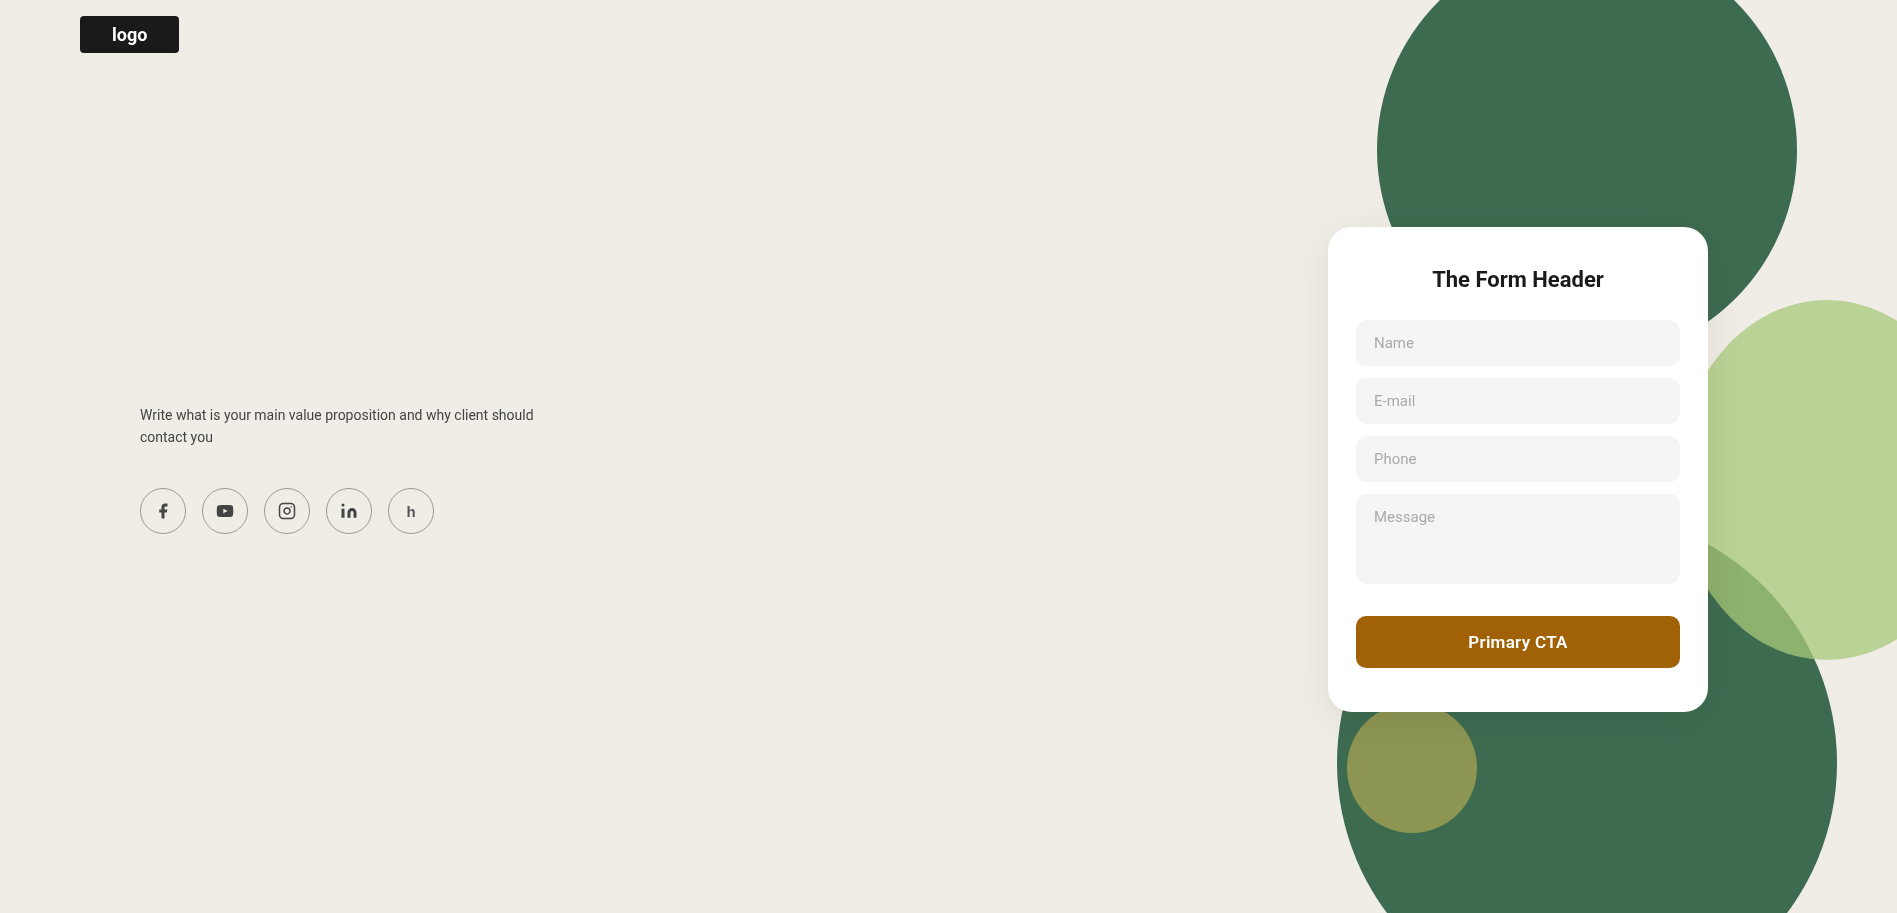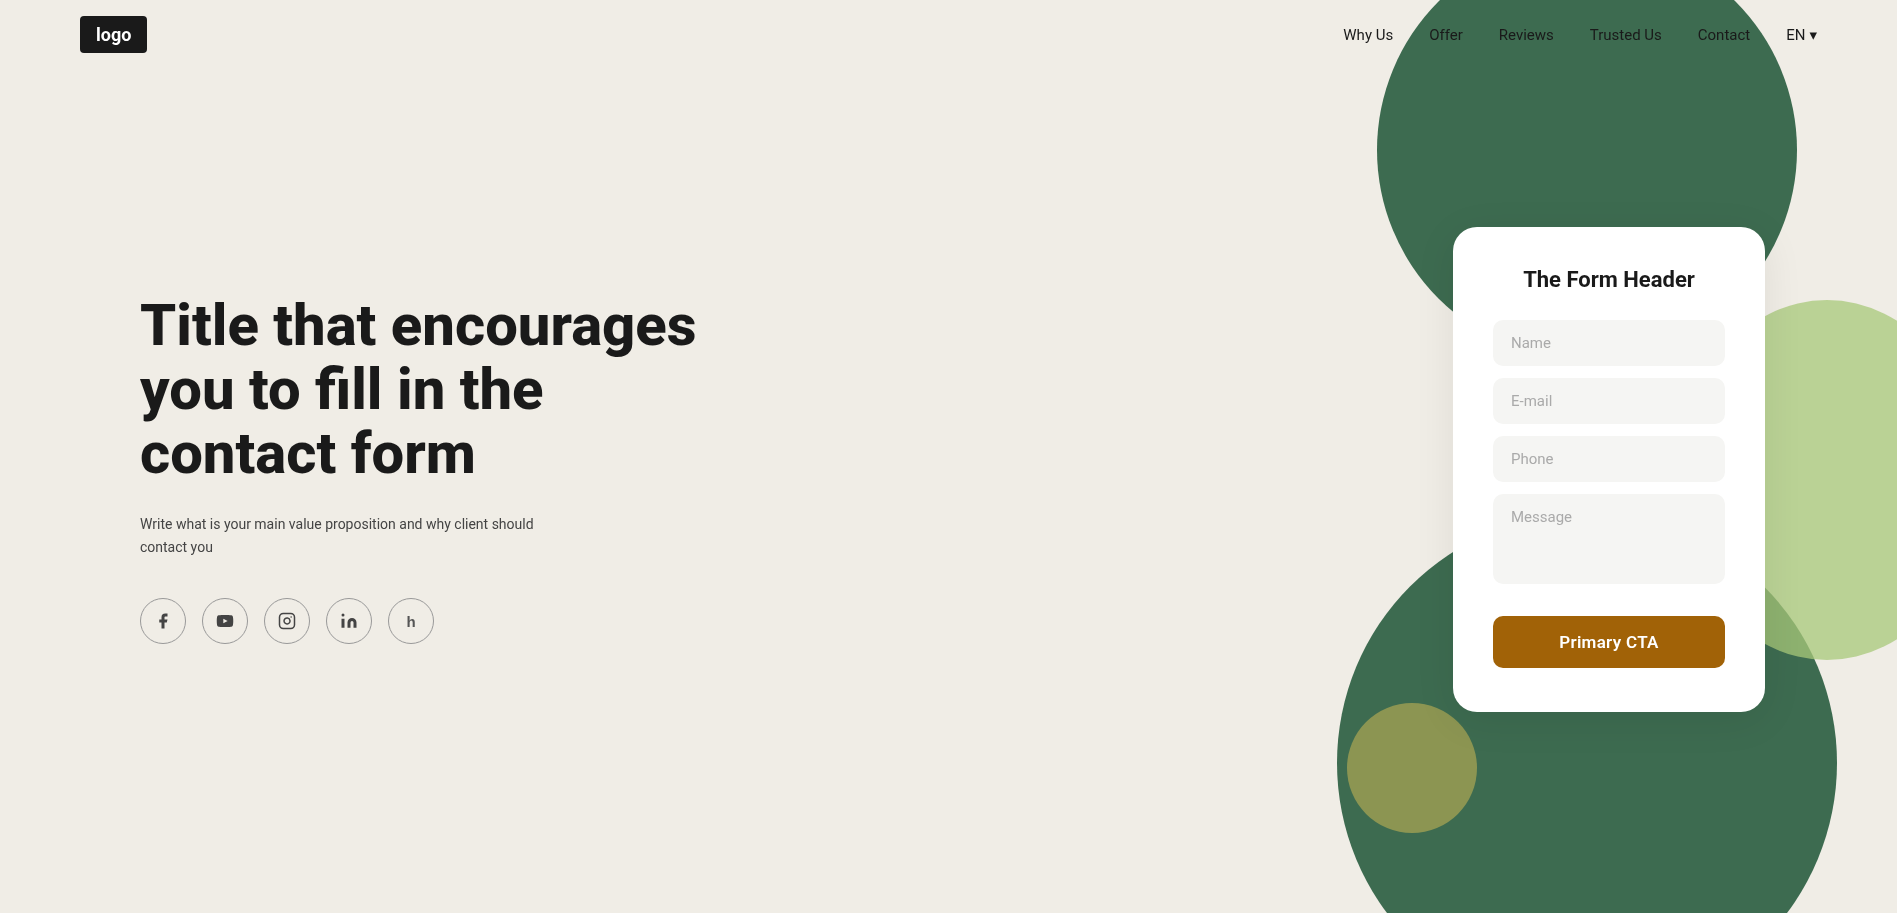--- a/index.html
+++ b/index.html
@@ -20,21 +20,21 @@
       padding: 16px 80px;
       position: relative;
       z-index: 10;
     }
 
     .logo-box {
       background-color: #1a1a1a;
       color: #fff;
       font-weight: 700;
       font-size: 18px;
-      padding: 8px 16px;
+      padding: 8px 32px;
       border-radius: 4px;
     }
 
     nav {
       display: flex;
       align-items: center;
       gap: 36px;
     }
 
     nav a {
@@ -158,27 +158,27 @@
       cursor: pointer;
       color: #444;
       font-size: 16px;
       font-weight: 600;
     }
 
     
     .form-card {
       background: #fff;
       border-radius: 24px;
-      padding: 40px 40px 44px;
-      width: 312px;
+      padding: 40px 28px 44px;
+      width: 380px;
       flex-shrink: 0;
       box-shadow: 0 8px 40px rgba(0,0,0,0.08);
       position: relative;
       z-index: 6;
-      margin-right: 52px;
+      margin-right: 109px;
     }
 
     .form-header {
       font-size: 22px;
       font-weight: 700;
       color: #1a1a1a;
       text-align: center;
       margin-bottom: 28px;
     }
 
@@ -231,37 +231,25 @@
 
 <div class="circles-container">
   <div class="circle-dark-green-top"></div>
   <div class="circle-dark-green-bottom"></div>
   <div class="circle-light-green"></div>
   <div class="circle-olive"></div>
 </div>
 
 <header>
   <div class="logo-box">logo</div>
-  <nav>
-    <a href="#why-us">Why Us</a>
-    <a href="#offer">Offer</a>
-    <a href="#reviews">Reviews</a>
-    <a href="#trusted-us">Trusted Us</a>
-    <a href="#contact">Contact</a>
-    <div class="lang-selector">
-      <span>EN</span>
-      <span>▾</span>
-    </div>
-  </nav>
 </header>
 
 <main class="main-content">
 
   <div class="hero-left">
-    <h1 class="hero-title">Title that encourages you to fill in the contact form</h1>
     <p class="hero-subtitle">Write what is your main value proposition and why client should contact you</p>
 
     <div class="social-icons">
 
       <button class="social-icon-btn" title="Facebook">
         <svg class="social-svg" viewBox="0 0 24 24">
           <path d="M18 2h-3a5 5 0 00-5 5v3H7v4h3v8h4v-8h3l1-4h-4V7a1 1 0 011-1h3z"></path>
         </svg>
       </button>
 

